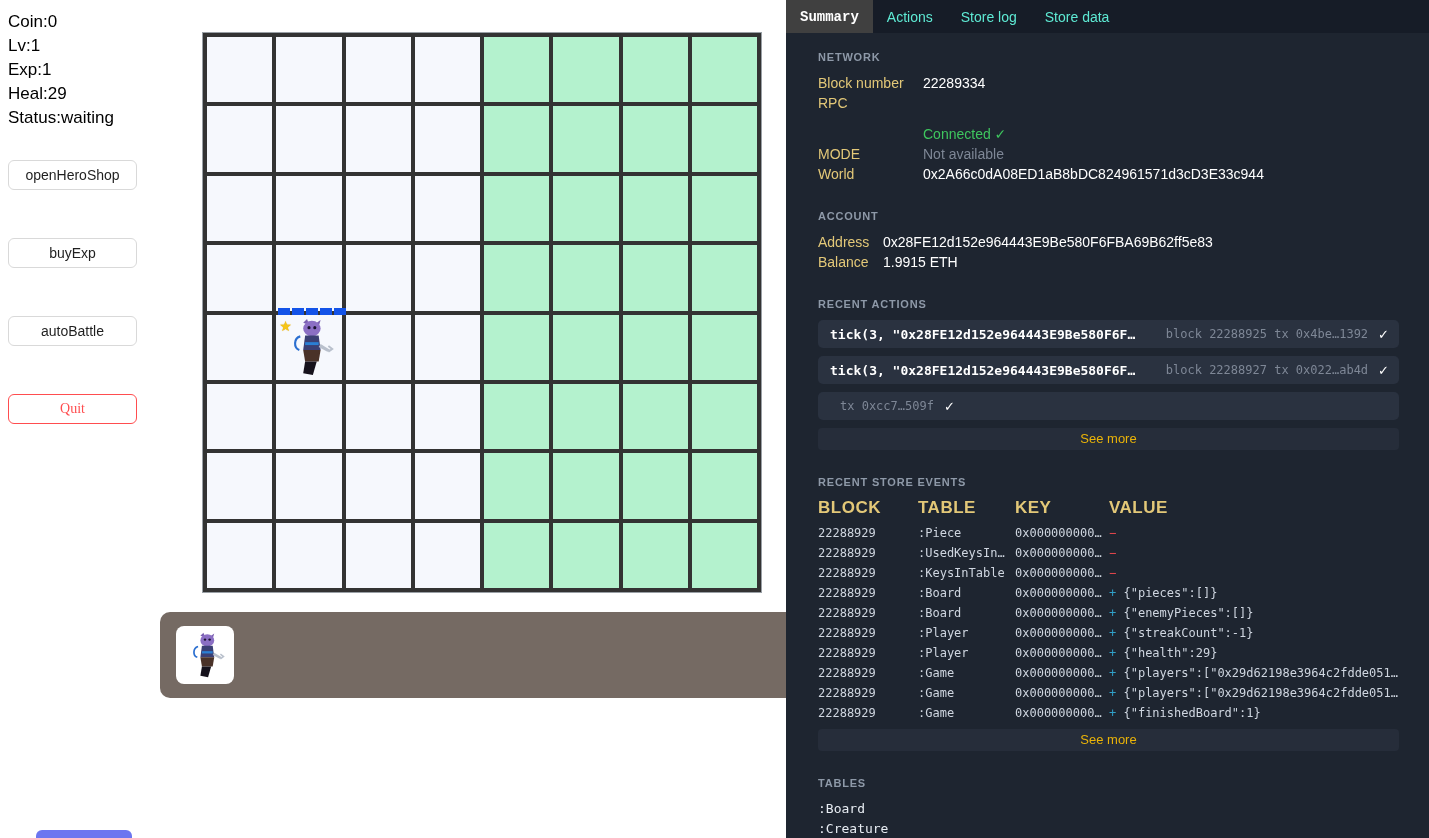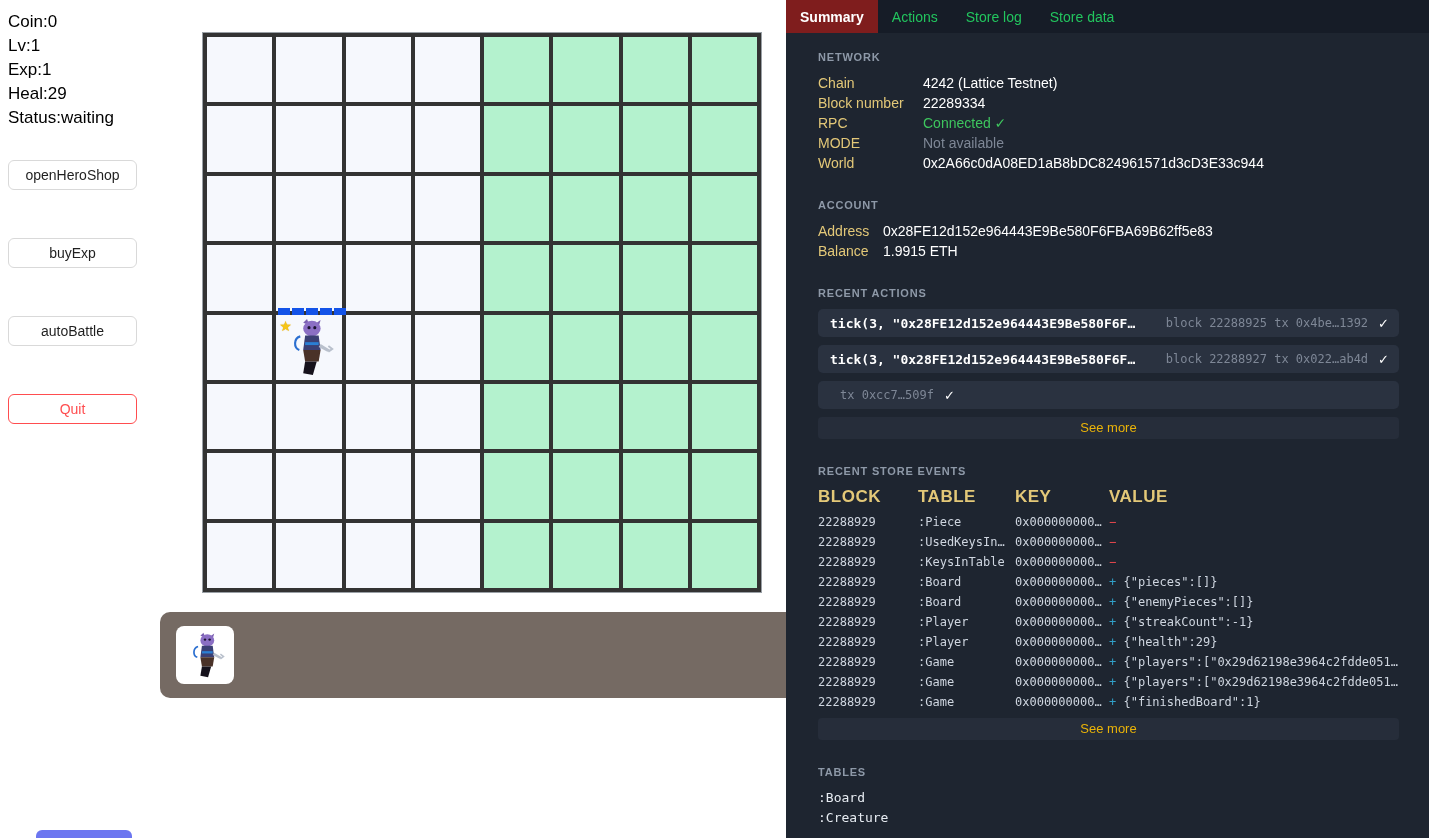--- a/index.html
+++ b/index.html
@@ -41,21 +41,21 @@
     border: 1px solid #d9d9d9;
     border-radius: 6px;
     font-family: "Liberation Sans", sans-serif;
     font-size: 14px;
     color: #1f1f1f;
     cursor: pointer;
     padding: 0;
     text-align: center;
     line-height: 28px;
   }
-  .game-btn.danger { border-color: #ff4d4f; color: #ff4d4f; }
+  .game-btn.danger { border-color: #ff4d4f; color: #ff4d4f; font-family: Liberation Serif, serif; }
 
   
   #board {
     position: absolute;
     left: 202px; top: 32px;
     width: 560px; height: 561px;
     background: #333333;
     border: 1px solid #9aa0a6;
     display: grid;
     grid-template-columns: repeat(8, 1fr);
@@ -143,44 +143,44 @@
   #dev-tabs {
     display: flex;
     align-items: stretch;
     height: 33px;
     background: #161c27;
   }
   .dev-tab {
     padding: 0 14px;
     display: flex; align-items: center;
     font-size: 14px;
-    color: #22c55e;
+    color: #5eead4;
     cursor: pointer;
     background: transparent;
     border: none;
     font-family: "Liberation Sans", sans-serif;
   }
-  .dev-tab.active { background: #7f1d1d; color: #ffffff; font-weight: bold; }
+  .dev-tab.active { background: #404040; color: #ffffff; font-weight: bold; font-family: Liberation Mono, monospace; }
 
   #dev-body { padding: 18px 30px 0 32px; height: 805px; overflow: hidden; }
 
   .section-title {
     font-size: 11px;
     font-weight: bold;
     letter-spacing: 0.8px;
     color: #8e99a8;
     margin: 0 0 10px 0;
   }
   .section { margin-bottom: 26px; }
 
   .kv-row { display: flex; font-size: 14px; line-height: 20px; }
   .kv-key { width: 105px; color: #e3c878; flex: 0 0 105px; }
   .kv-val { color: #ffffff; }
   .kv-val.muted { color: #7e8796; }
-  .kv-val.ok { color: #3ec65e; }
+  .kv-val.ok { color: #3ec65e; margin-top: 31px; }
 
   
   .action-row {
     display: flex; align-items: center;
     background: #2a3240;
     border-radius: 5px;
     height: 28px;
     margin-bottom: 8px;
     padding: 0 10px 0 12px;
     cursor: pointer;
@@ -405,24 +405,20 @@
       <button class="dev-tab">Actions</button>
       <button class="dev-tab">Store log</button>
       <button class="dev-tab">Store data</button>
     </div>
 
     <div id="dev-body">
 
       <div class="section">
         <div class="section-title">NETWORK</div>
         <div class="kv-row">
-          <div class="kv-key">Chain</div>
-          <div class="kv-val">4242 (Lattice Testnet)</div>
-        </div>
-        <div class="kv-row">
           <div class="kv-key">Block number</div>
           <div class="kv-val">22289334</div>
         </div>
         <div class="kv-row">
           <div class="kv-key">RPC</div>
           <div class="kv-val ok">Connected ✓</div>
         </div>
         <div class="kv-row">
           <div class="kv-key">MODE</div>
           <div class="kv-val muted">Not available</div>

